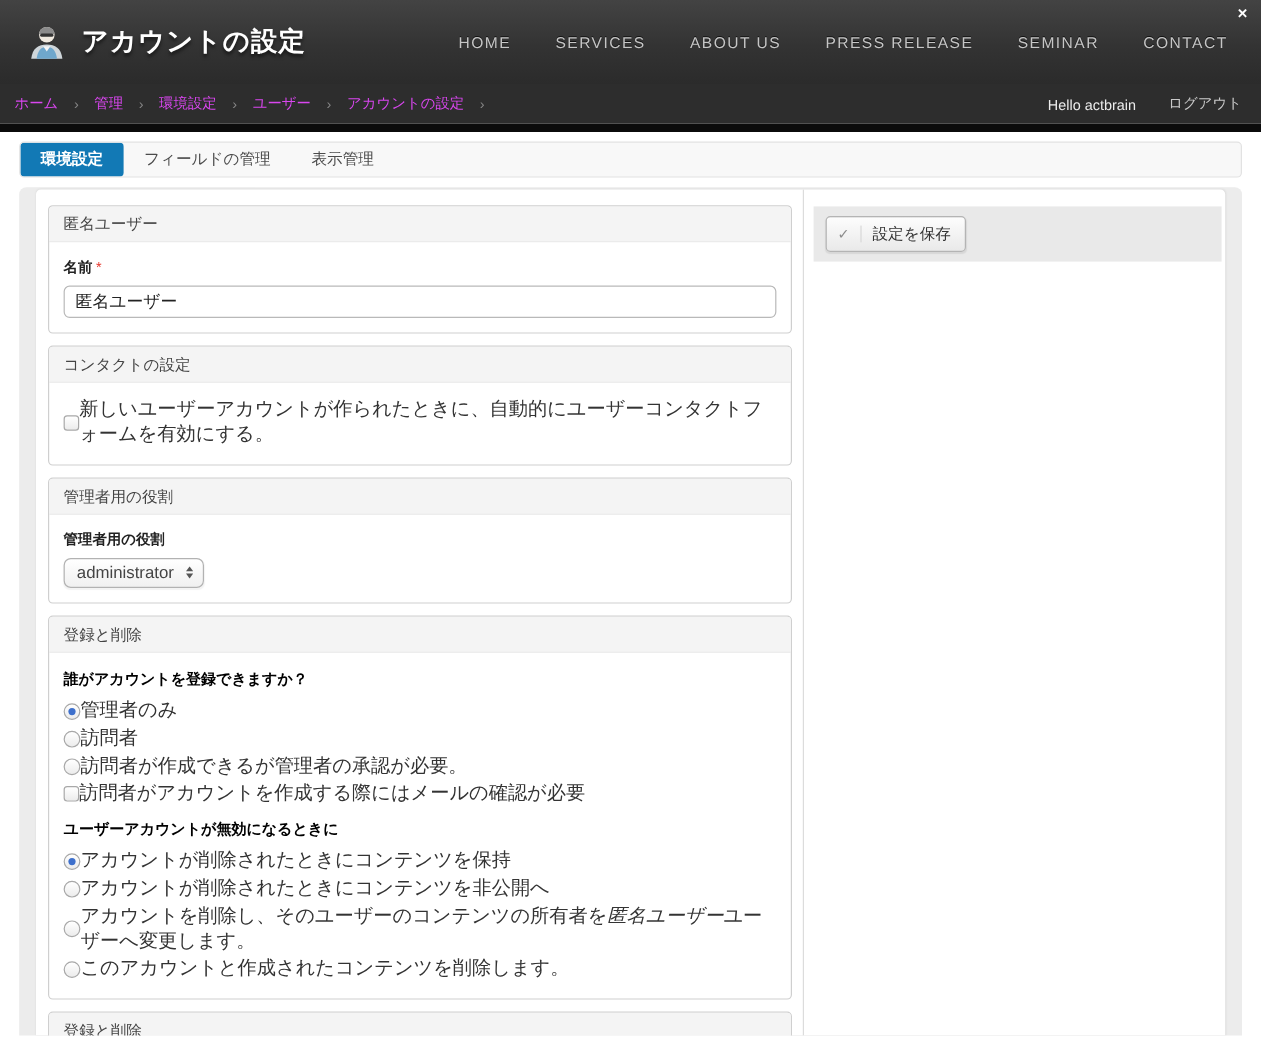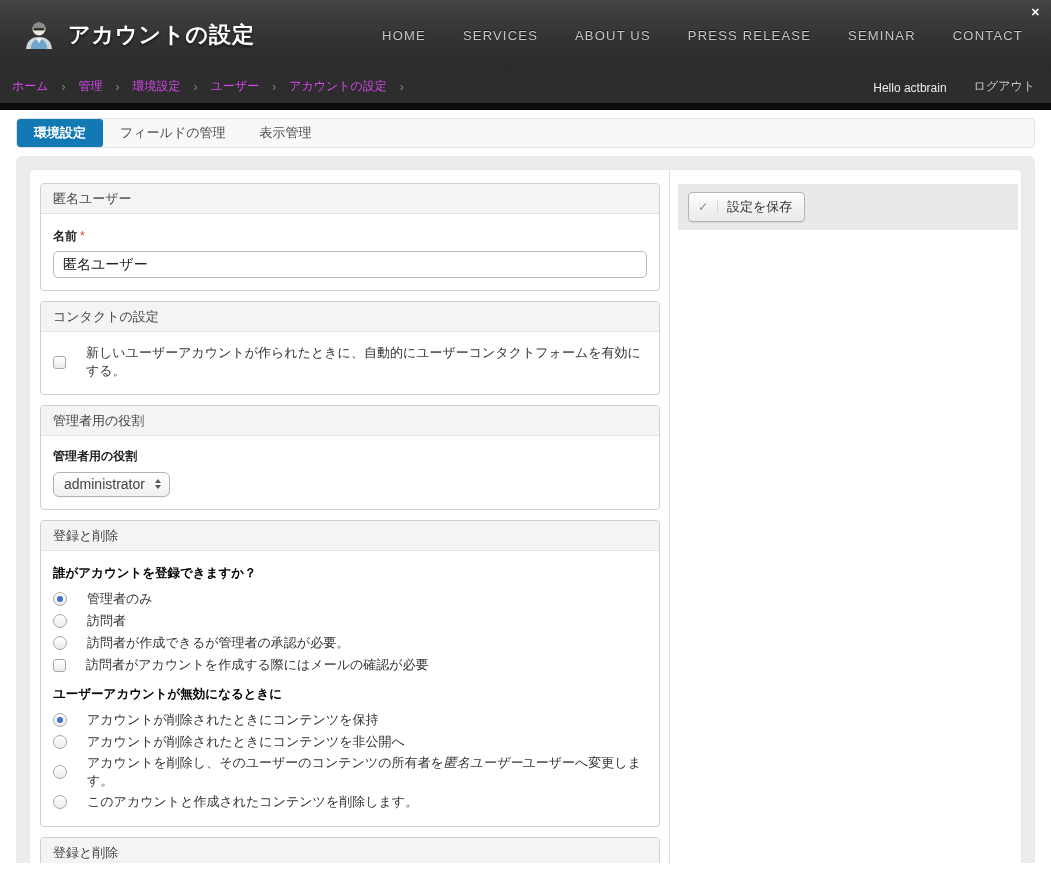--- a/index.html
+++ b/index.html
@@ -29,21 +29,21 @@
   .black-band { height:7px; background:#0b0b0b; }
 
   
   .tabs-bar { margin:8px 16px 0; height:30px; background:#f8f8f8; border:1px solid #e2e2e2;
     border-radius:4px; display:flex; align-items:stretch; overflow:hidden; }
   .tab { display:flex; align-items:center; padding:0 17px; font-size:13px; color:#4b4b4b; cursor:pointer; }
   .tab.active { background:#1279b5; color:#fff; font-weight:bold; border-radius:3px; }
 
   
   .well { margin:8px 16px 0; background:#ececec; border-radius:6px 6px 0 0;
-    padding:14px 14px 0; height:707px; overflow:hidden; }
+    padding:2px 14px 0; height:707px; overflow:hidden; }
   .panel { background:#fff; border-radius:4px 4px 0 0; display:flex; height:100%;
     box-shadow:0 0 2px rgba(0,0,0,.08); }
   .form-col { width:640px; flex:none; border-right:1px solid #dcdcdc; padding:13px 9px 0 10px; }
   .side-col { flex:1; padding:14px 3px 0 8px; }
   .side-strip { background:#e9e9e9; height:46px; display:flex; align-items:center; padding:0 10px; }
 
   .save-btn { display:inline-flex; align-items:center; background:linear-gradient(#fdfdfd,#e9e9e9);
     border:1px solid #b4b4b4; border-radius:4px; padding:5px 12px 5px 9px; font-size:13px;
     color:#333; cursor:pointer; box-shadow:0 1px 1px rgba(0,0,0,.08); font-family:inherit; }
   .save-check { color:#8b8b8b; margin-right:9px; padding-right:9px; border-right:1px solid #d8d8d8;
@@ -56,21 +56,21 @@
   .fbody { padding:12px; }
 
   .field-label { font-size:12px; font-weight:bold; color:#222; }
   .req { color:#e5352b; margin-left:3px; font-size:12px; }
   .text-input { margin-top:6px; display:block; width:100%; height:27px; border:1px solid #b9b9b9;
     border-radius:5px; padding:0 9px; font-size:14px; color:#222; font-family:inherit; background:#fff; }
 
   .group-label { font-size:12.5px; font-weight:bold; color:#000000; margin:2px 0 7px; }
   .group-label.second { margin-top:11px; }
 
-  .opt-row { display:flex; align-items:center; gap:20px; font-size:13px; color:#333;
+  .opt-row { display:flex; align-items:center; gap:0; font-size:16px; color:#333;
     min-height:20px; margin-bottom:2px; cursor:pointer; }
   .ctrl { flex:none; display:inline-block; background:linear-gradient(#fff,#ececec);
     border:1px solid #a8a8a8; position:relative; }
   .ctrl.radio { width:14px; height:14px; border-radius:50%; }
   .ctrl.radio.checked::after { content:""; position:absolute; left:3px; top:3px; width:6px;
     height:6px; border-radius:50%; background:#3e70cc; }
   .ctrl.checkbox { width:13px; height:13px; border-radius:3px; }
   .opt-label em { font-style:italic; }
 
   .select { margin-top:7px; display:inline-flex; align-items:center; gap:10px;

